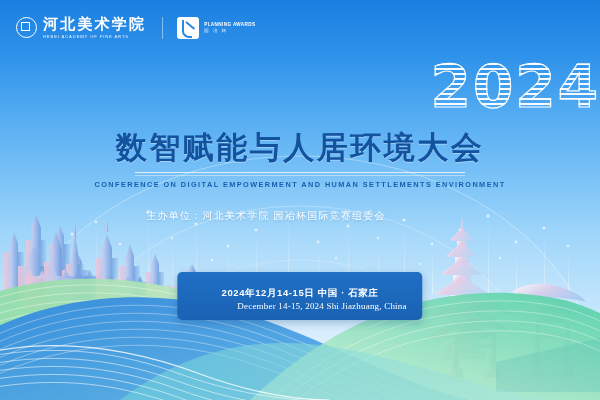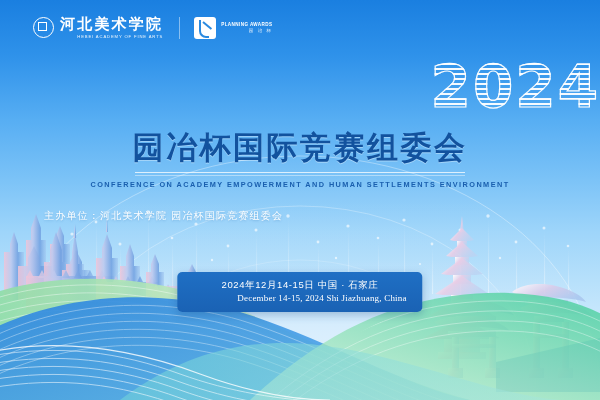--- a/index.html
+++ b/index.html
@@ -28,24 +28,23 @@
   }
 
   
   .header-bar {
     position: absolute;
     left: 0; top: 0;
     width: 600px;
     height: 56px;
     display: flex;
     align-items: center;
-    padding-left: 33px;
+    padding-left: 16px;
     box-sizing: border-box;
     z-index: 40;
-    text-align: right;
   }
   .logo-academy {
     display: flex;
     align-items: center;
     gap: 6px;
   }
   .logo-seal {
     width: 19px; height: 19px;
     border: 1.6px solid #ffffff;
     border-radius: 50%;
@@ -209,47 +208,47 @@
     letter-spacing: 1.45px;
     color: #1a5fae;
     font-weight: 600;
     white-space: nowrap;
   }
 
   .organizer {
     position: absolute;
     left: 0; top: 209px;
     width: 532px;
-    text-align: left;
+    text-align: center;
     font-size: 10px;
     letter-spacing: 1.2px;
     color: #ffffff;
     font-weight: 500;
     text-shadow: 0 1px 2px rgba(20,90,160,.25);
-    margin-left: 44px;
   }
 
   .date-badge {
     position: absolute;
     left: 50%;
     top: 272px;
     transform: translateX(-50%);
     background: linear-gradient(180deg, #1f6fc4 0%, #1a62b4 100%);
     border-radius: 5px;
     padding: 6px 16px 7px 16px;
     box-shadow: 0 3px 8px rgba(20,70,130,.28);
     text-align: center;
     white-space: nowrap;
   }
   .date-cn {
     color: #ffffff;
     font-size: 9.5px;
     letter-spacing: .6px;
     line-height: 1.45;
-    font-weight: 400;
+    font-weight: 700;
+    margin-top: 8px;
   }
   .date-en {
     color: #ffffff;
     font-size: 9px;
     letter-spacing: .2px;
     line-height: 1.45;
     font-family: "Liberation Serif", serif;
     margin-left: 44px;
   }
 </style>
@@ -537,28 +536,28 @@
         <span class="awards-cn">园 冶 杯</span>
       </span>
     </div>
 
   </div>
 
   <div class="content">
 
     <div class="year">2024</div>
 
-    <div class="title-cn">园冶杯国际竞赛组委会</div>
+    <div class="title-cn">数智赋能与人居环境大会</div>
 
     <div class="rule-wrap">
       <div class="rule"></div>
       <div class="rule second"></div>
     </div>
 
-    <div class="subtitle-en">CONFERENCE ON ACADEMY EMPOWERMENT AND HUMAN SETTLEMENTS ENVIRONMENT</div>
+    <div class="subtitle-en">CONFERENCE ON DIGITAL EMPOWERMENT AND HUMAN SETTLEMENTS ENVIRONMENT</div>
 
     <div class="organizer">主办单位：河北美术学院  园冶杯国际竞赛组委会</div>
 
     <div class="date-badge">
       <div class="date-cn">2024年12月14-15日  中国 · 石家庄</div>
       <div class="date-en">December 14-15, 2024 Shi Jiazhuang, China</div>
     </div>
 
   </div>
 

